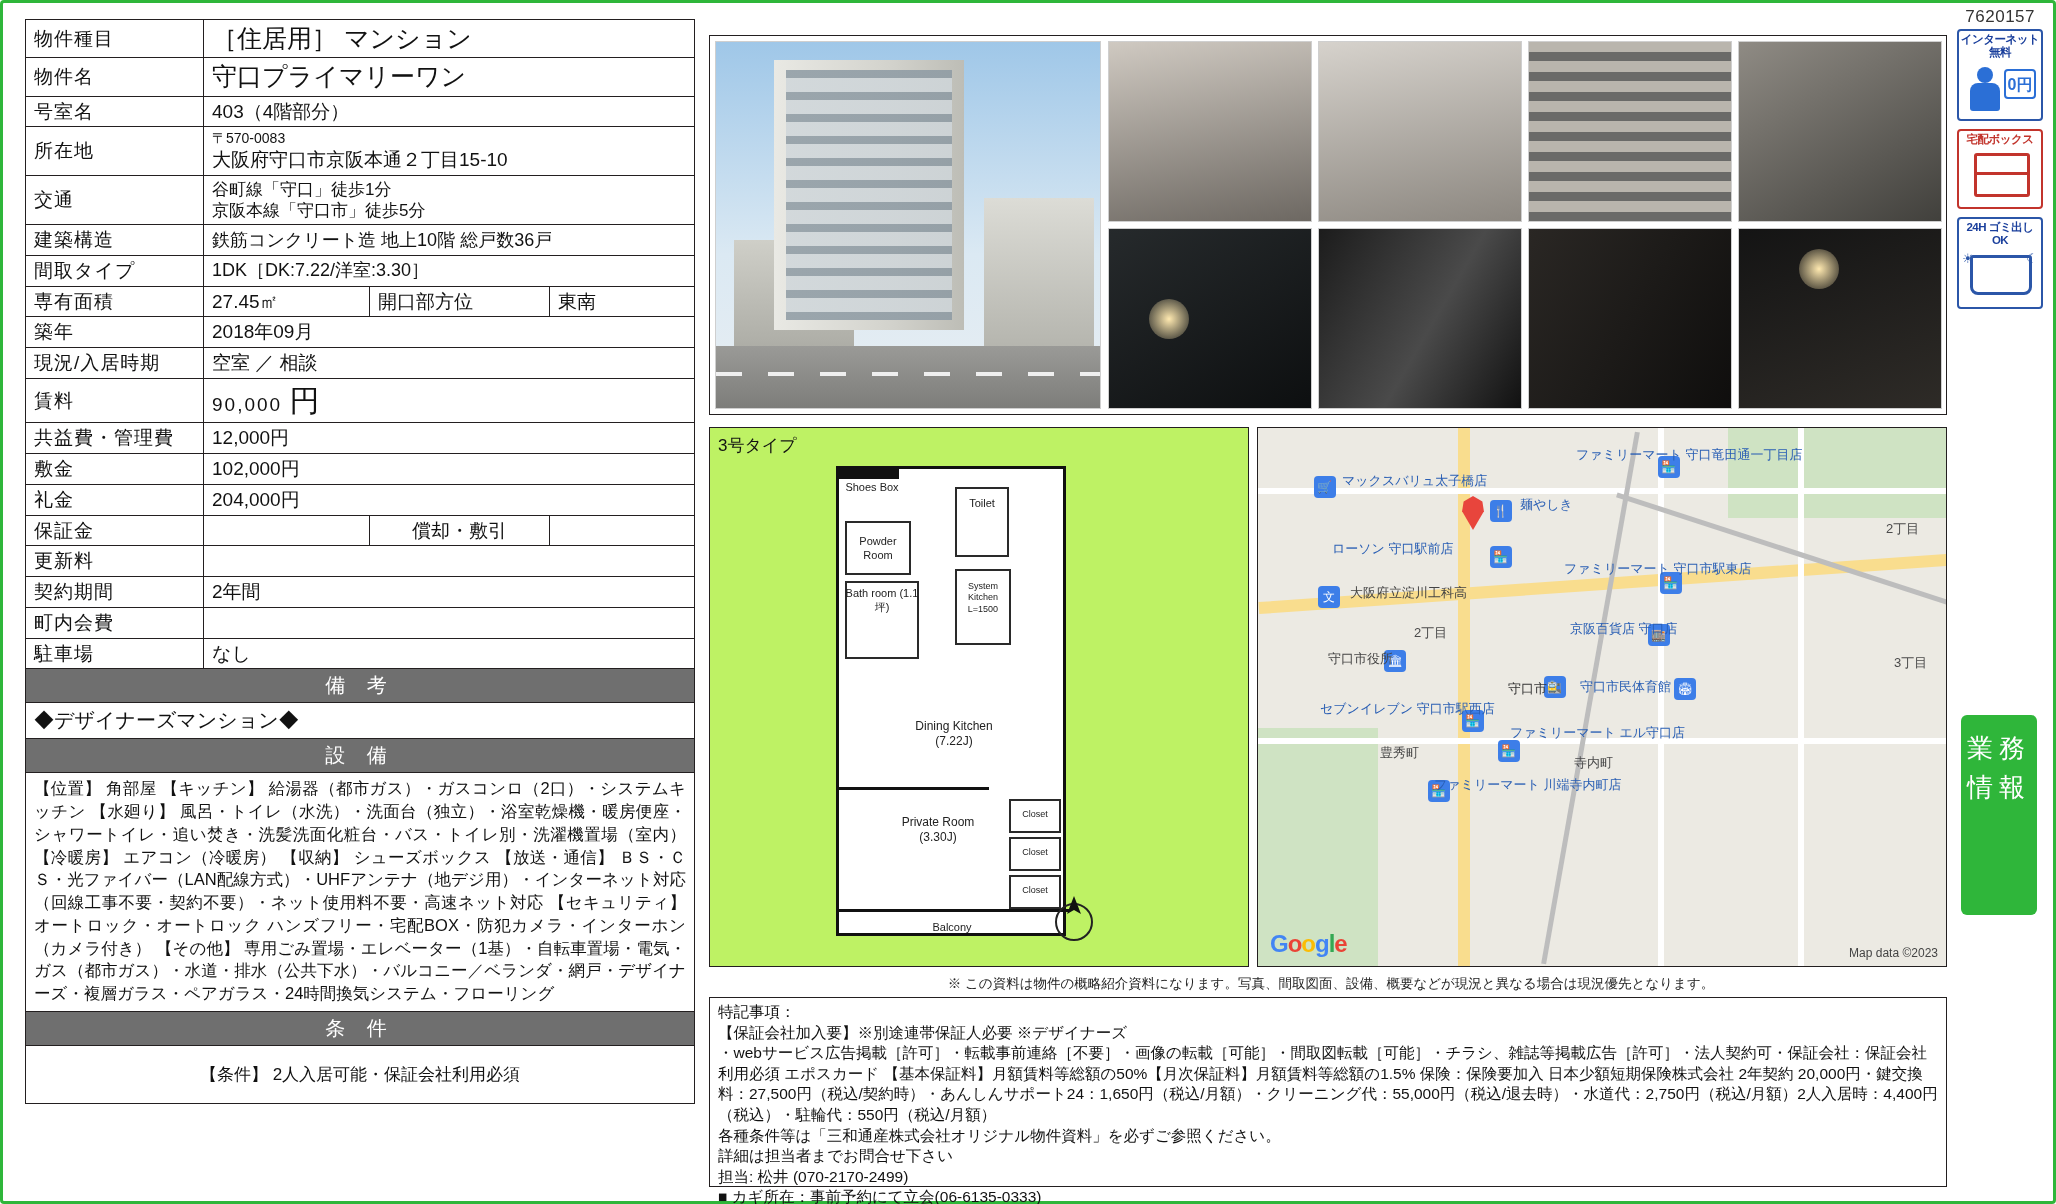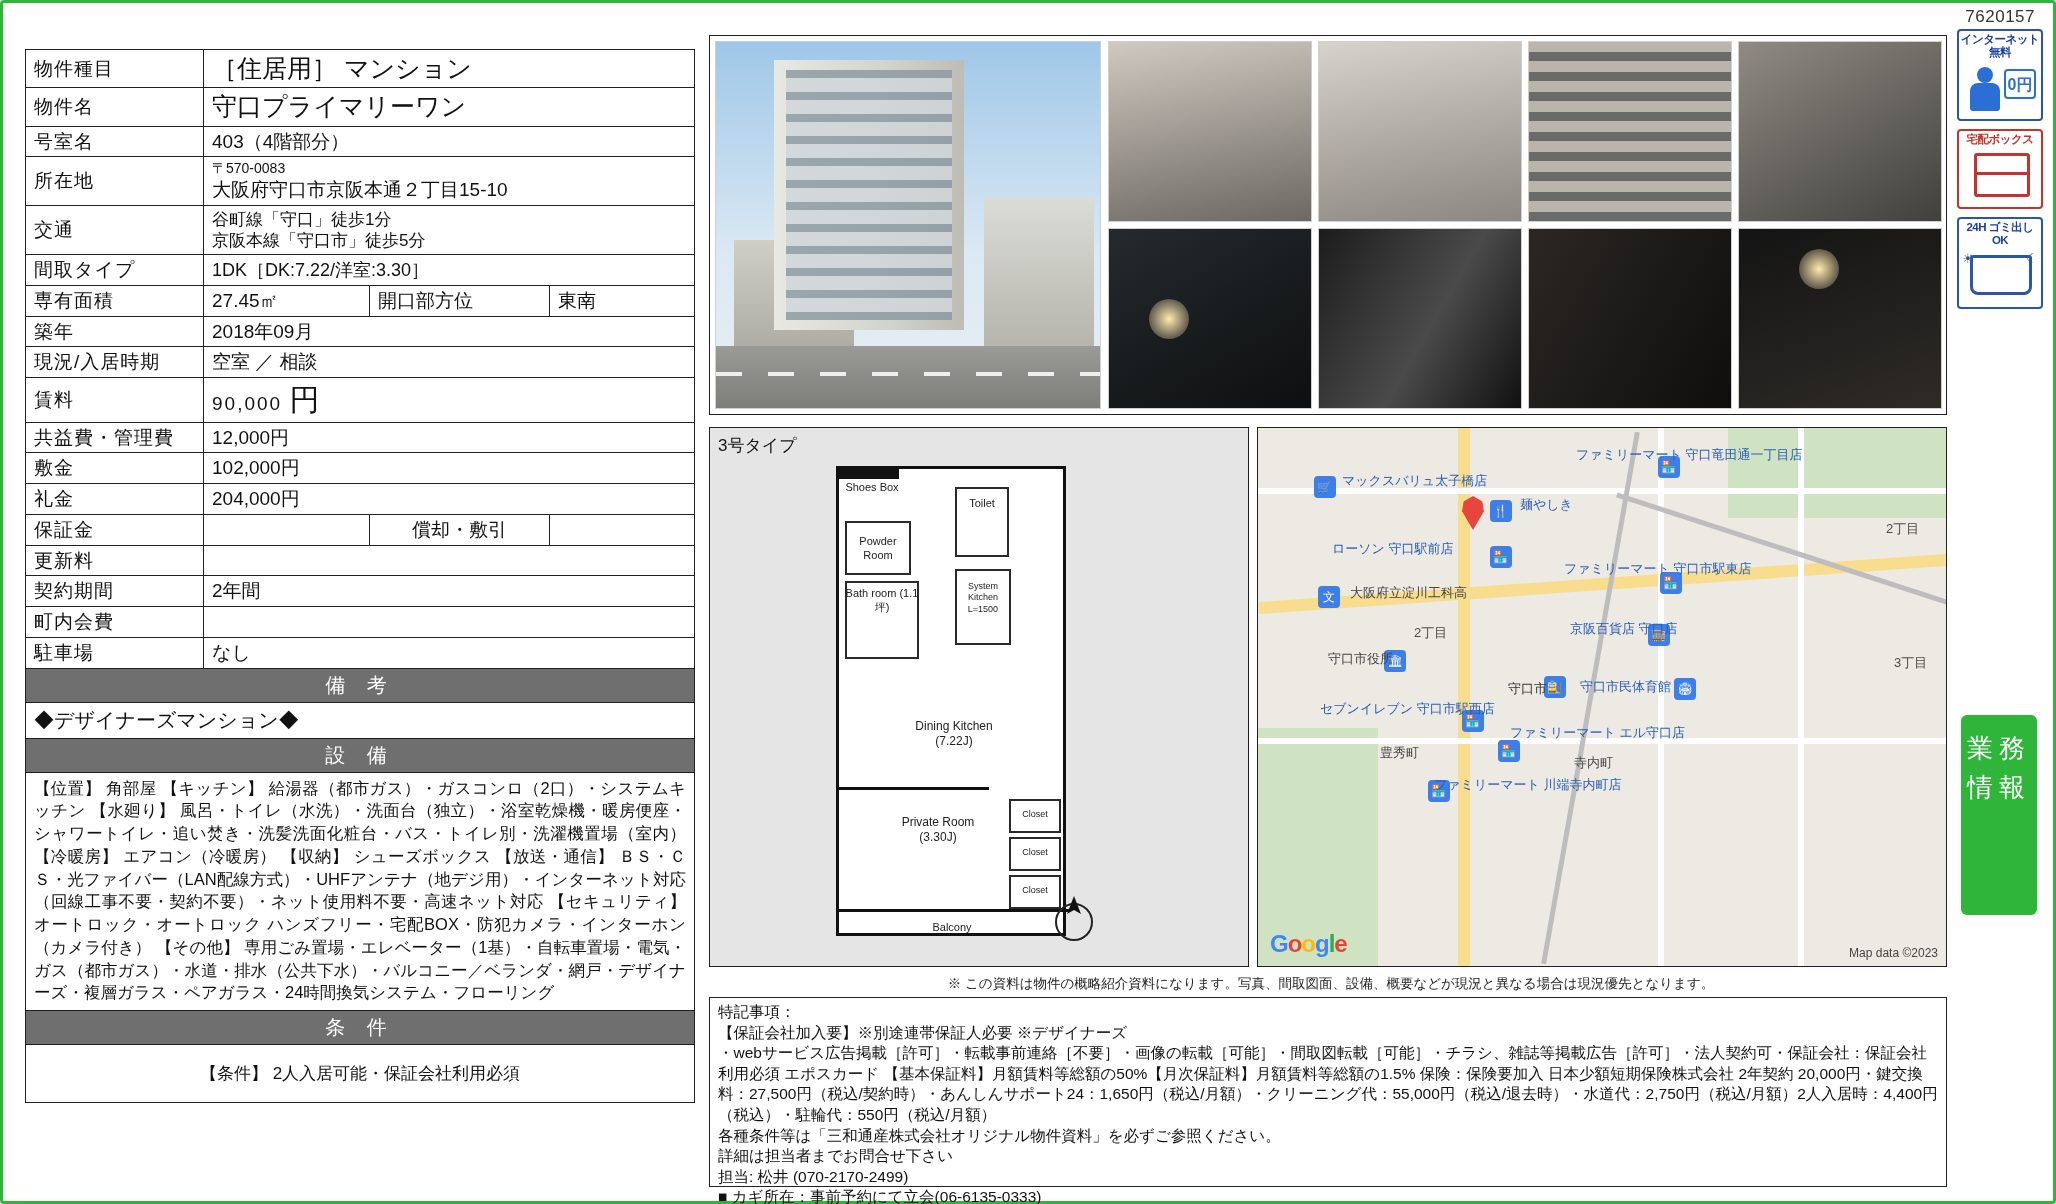--- a/index.html
+++ b/index.html
@@ -25,21 +25,21 @@
     position: absolute;
     top: 4px; right: 18px;
     font-size: 17px;
     color: #333;
     letter-spacing: 0.5px;
   }
 
   
   .left-col {
     position: absolute;
-    left: 22px; top: 46px;
+    left: 22px; top: 16px;
     width: 670px;
   }
   table.spec {
     border-collapse: collapse;
     width: 100%;
     table-layout: fixed;
   }
   table.spec td {
     border: 1px solid #231f20;
     padding: 3px 8px;
@@ -168,21 +168,21 @@
   .t-lamp { background: linear-gradient(160deg,#141414,#2e2b27); }
   .glow { position:absolute; width:40px; height:40px; border-radius:50%;
           background: radial-gradient(circle,#ffe9b0,rgba(255,233,176,0)); }
 
   
   .plan-panel {
     position: absolute;
     left: 706px; top: 424px;
     width: 540px; height: 540px;
     border: 1px solid #231f20;
-    background: #e5e5e5;
+    background: #bef264;
   }
   .plan-title {
     position: absolute; left: 8px; top: 6px;
     font-size: 17px;
   }
   .plan-art {
     position: absolute; left: 108px; top: 30px; width: 300px; height: 500px;
   }
   .pl-outer {
     position:absolute; left: 18px; top: 8px; width: 230px; height: 470px;
@@ -333,20 +333,24 @@
           <span class="tiny">〒570-0083</span>
           <span>大阪府守口市京阪本通２丁目15-10</span>
         </td>
       </tr>
       <tr>
         <td class="label">交通</td>
         <td class="val-sm">
           <span class="tiny" style="font-size:17px;">谷町線「守口」徒歩1分</span>
           <span class="tiny" style="font-size:17px;">京阪本線「守口市」徒歩5分</span>
         </td>
+      </tr>
+      <tr>
+        <td class="label">建築構造</td>
+        <td class="val" style="font-size:18px;">鉄筋コンクリート造 地上10階 総戸数36戸</td>
       </tr>
       <tr>
         <td class="label">間取タイプ</td>
         <td class="val" style="font-size:18px;">1DK［DK:7.22/洋室:3.30］</td>
       </tr>
     </tbody>
       </table>
 
     <table class="spec" style="margin-top:-1px;">
       <tbody>

